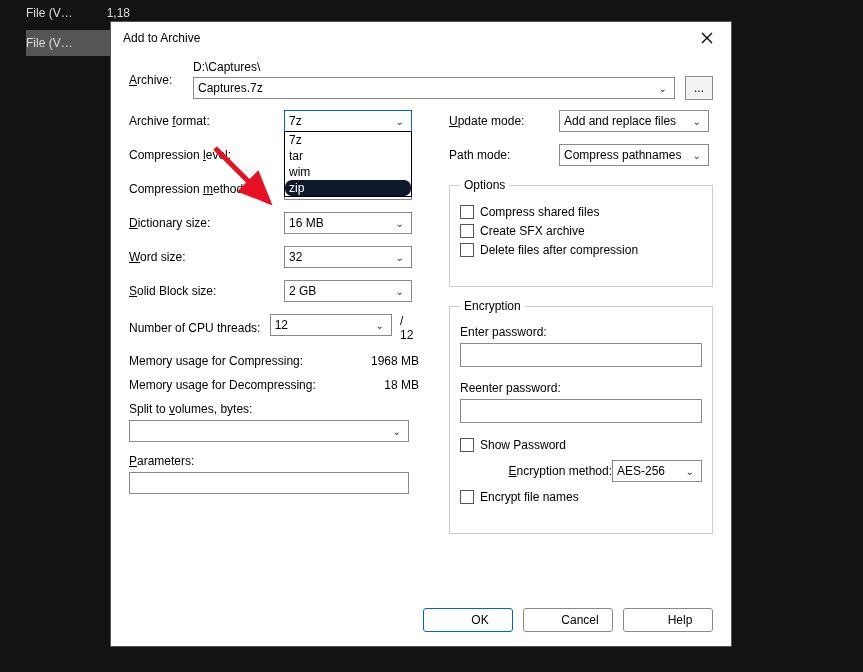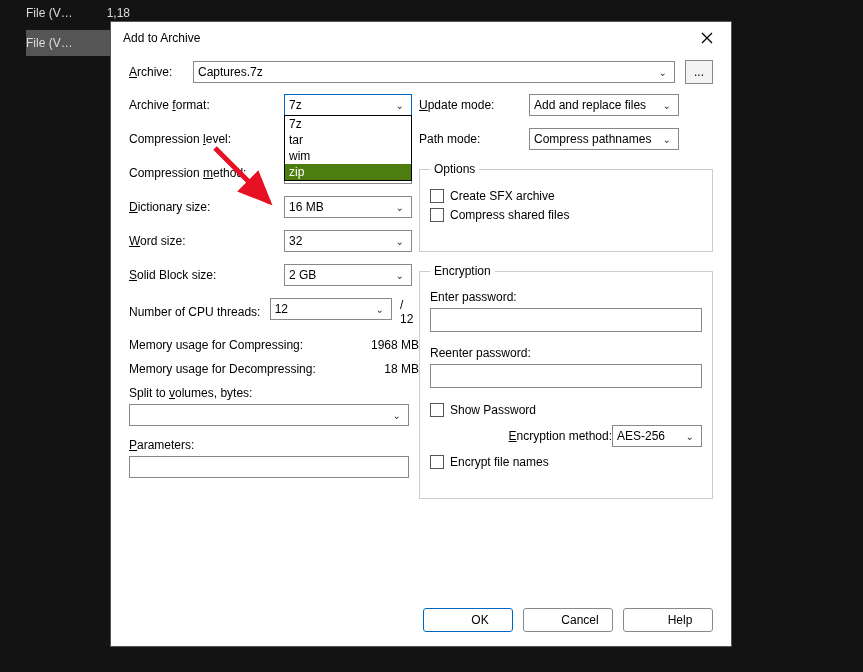--- a/index.html
+++ b/index.html
@@ -34,21 +34,21 @@
   .path-text { font-size:12px; margin-bottom:2px; }
   .select, input[type=text].inp, .combo {
     height: 22px; border: 1px solid #888; background:#fff; padding: 0 4px; font-size:12px;
     display:flex; align-items:center; justify-content:space-between;
   }
   .select { position: relative; }
   .chev { font-size:10px; color:#333; padding-right:3px; }
   .inp { width:100%; }
   .browse-btn { width:28px; height:24px; border:1px solid #888; background:#f3f3f3; margin-left:10px; display:flex; align-items:center; justify-content:center; cursor:pointer; }
   
-  .columns { display:flex; margin-top: 6px; }
+  .columns { display:flex; gap: 30px; margin-top: 6px; }
   .col-left { width: 290px; }
   .col-right { flex:1; }
   
   .form-row { display:flex; align-items:center; margin-bottom: 12px; min-height:22px; }
   .form-row .flabel { width: 155px; }
   .form-row .fctrl { flex:1; }
   .form-row .fctrl .select { width: 128px; }
   
   .rrow { display:flex; align-items:center; margin-bottom: 12px; min-height:22px; }
   .rrow .rlabel { width: 110px; }
@@ -78,21 +78,21 @@
   .btn.primary { border-color:#0067c0; color:#000; }
   
   .u { text-decoration: underline; }
 
   
   .dropdown-open {
     position:absolute; border:1px solid #000; background:#fff; z-index:10;
     left: 0; top: 21px; width: 128px;
   }
   .dropdown-open .opt { height:16px; padding:0 4px; font-size:12px; display:flex; align-items:center; cursor:pointer; }
-  .dropdown-open .opt.hl { background:#4d7c0f; color:#fff; }
+  .dropdown-open .opt.hl { background:#0f172a; color:#fff;border-radius:7px; }
 
   
   .arrow-anno { position:absolute; left: 96px; top: 86px; pointer-events:none; z-index:20; }
 </style>
 </head>
 <body>
 
 <div class="bg-row" style="top:0;">
   <span class="name">File (V…</span>
   <span class="size">1,18</span>
@@ -110,20 +110,21 @@
           <path d="M1 1 L11 11 M11 1 L1 11" stroke="#000" stroke-width="1.3"></path>
         </svg>
     </div>
   </div>
 
   <div class="content">
 
     <div class="row archive-row">
       <span class="lbl"><span class="u">A</span><span>rchive:</span></span>
       <div class="path">
+        <div class="path-text">D:\Captures\</div>
         <div style="display:flex; align-items:center;">
           <div class="select" style="flex:1;">
             <span>Captures.7z</span>
             <span class="chev">⌄</span>
           </div>
           <div class="browse-btn">
             <span>...</span>
           </div>
         </div>
       </div>
@@ -249,25 +250,29 @@
                 <span>Compress pathnames</span>
                 <span class="chev">⌄</span>
               </div>
             </div>
         </div>
 
         <fieldset>
           <legend>Options</legend>
           <div class="chk-row">
               <div class="chk-box"></div>
+              <span>Compress shared files</span>
+            </div>
+          <div class="chk-row">
+              <div class="chk-box"></div>
               <span>Create SFX archive</span>
             </div>
           <div class="chk-row">
               <div class="chk-box"></div>
-              <span>Compress shared files</span>
+              <span>Delete files after compression</span>
             </div>
         </fieldset>
 
         <fieldset>
           <legend>Encryption</legend>
           <div class="enc-label">Enter password:</div>
           <input type="password" class="enc-input" style="">
           <div class="enc-label">Reenter password:</div>
           <input type="password" class="enc-input" style="">
           <div class="chk-row">

